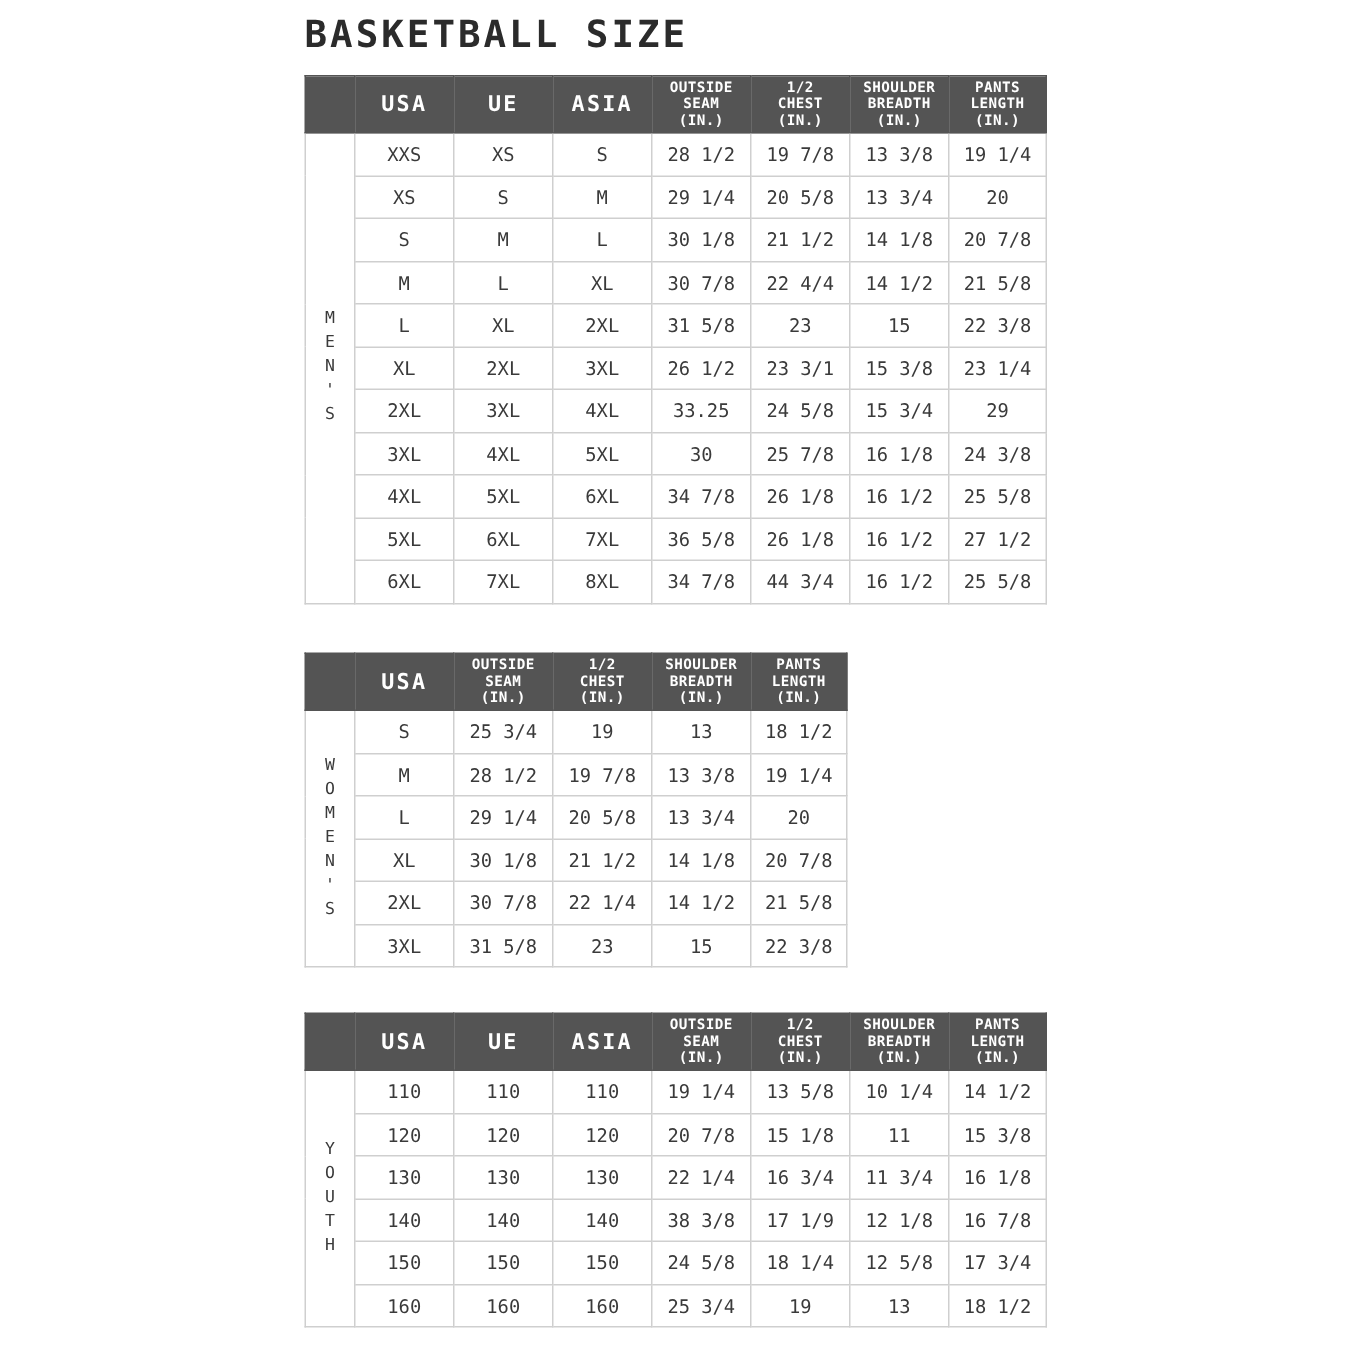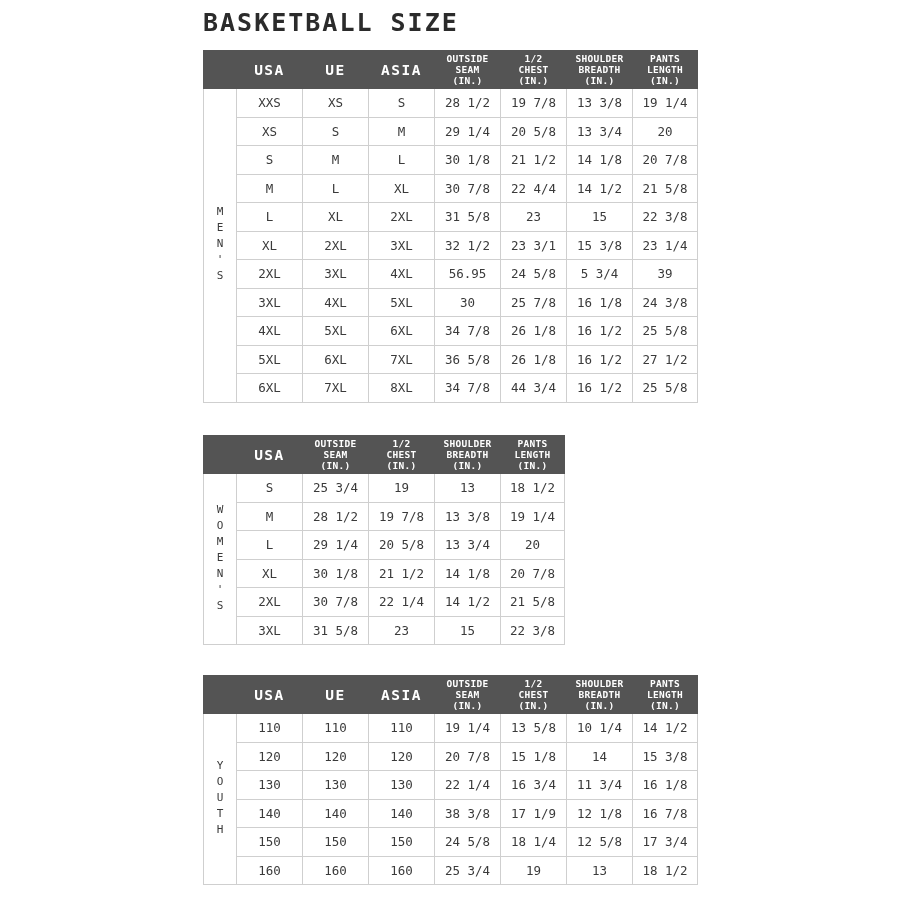--- a/index.html
+++ b/index.html
@@ -192,33 +192,33 @@
           <td>2XL</td>
           <td>31 5/8</td>
           <td>23</td>
           <td>15</td>
           <td>22 3/8</td>
         </tr>
         <tr>
           <td>XL</td>
           <td>2XL</td>
           <td>3XL</td>
-          <td>32 1/2</td>
+          <td>26 1/2</td>
           <td>23 3/1</td>
           <td>15 3/8</td>
           <td>23 1/4</td>
         </tr>
         <tr>
           <td>2XL</td>
           <td>3XL</td>
           <td>4XL</td>
-          <td>56.95</td>
+          <td>33.25</td>
           <td>24 5/8</td>
-          <td>5 3/4</td>
-          <td>39</td>
+          <td>15 3/4</td>
+          <td>29</td>
         </tr>
         <tr>
           <td>3XL</td>
           <td>4XL</td>
           <td>5XL</td>
           <td>30</td>
           <td>25 7/8</td>
           <td>16 1/8</td>
           <td>24 3/8</td>
         </tr>
@@ -395,21 +395,21 @@
           <td>13 5/8</td>
           <td>10 1/4</td>
           <td>14 1/2</td>
         </tr>
         <tr>
           <td>120</td>
           <td>120</td>
           <td>120</td>
           <td>20 7/8</td>
           <td>15 1/8</td>
-          <td>14</td>
+          <td>11</td>
           <td>15 3/8</td>
         </tr>
         <tr>
           <td>130</td>
           <td>130</td>
           <td>130</td>
           <td>22 1/4</td>
           <td>16 3/4</td>
           <td>11 3/4</td>
           <td>16 1/8</td>

